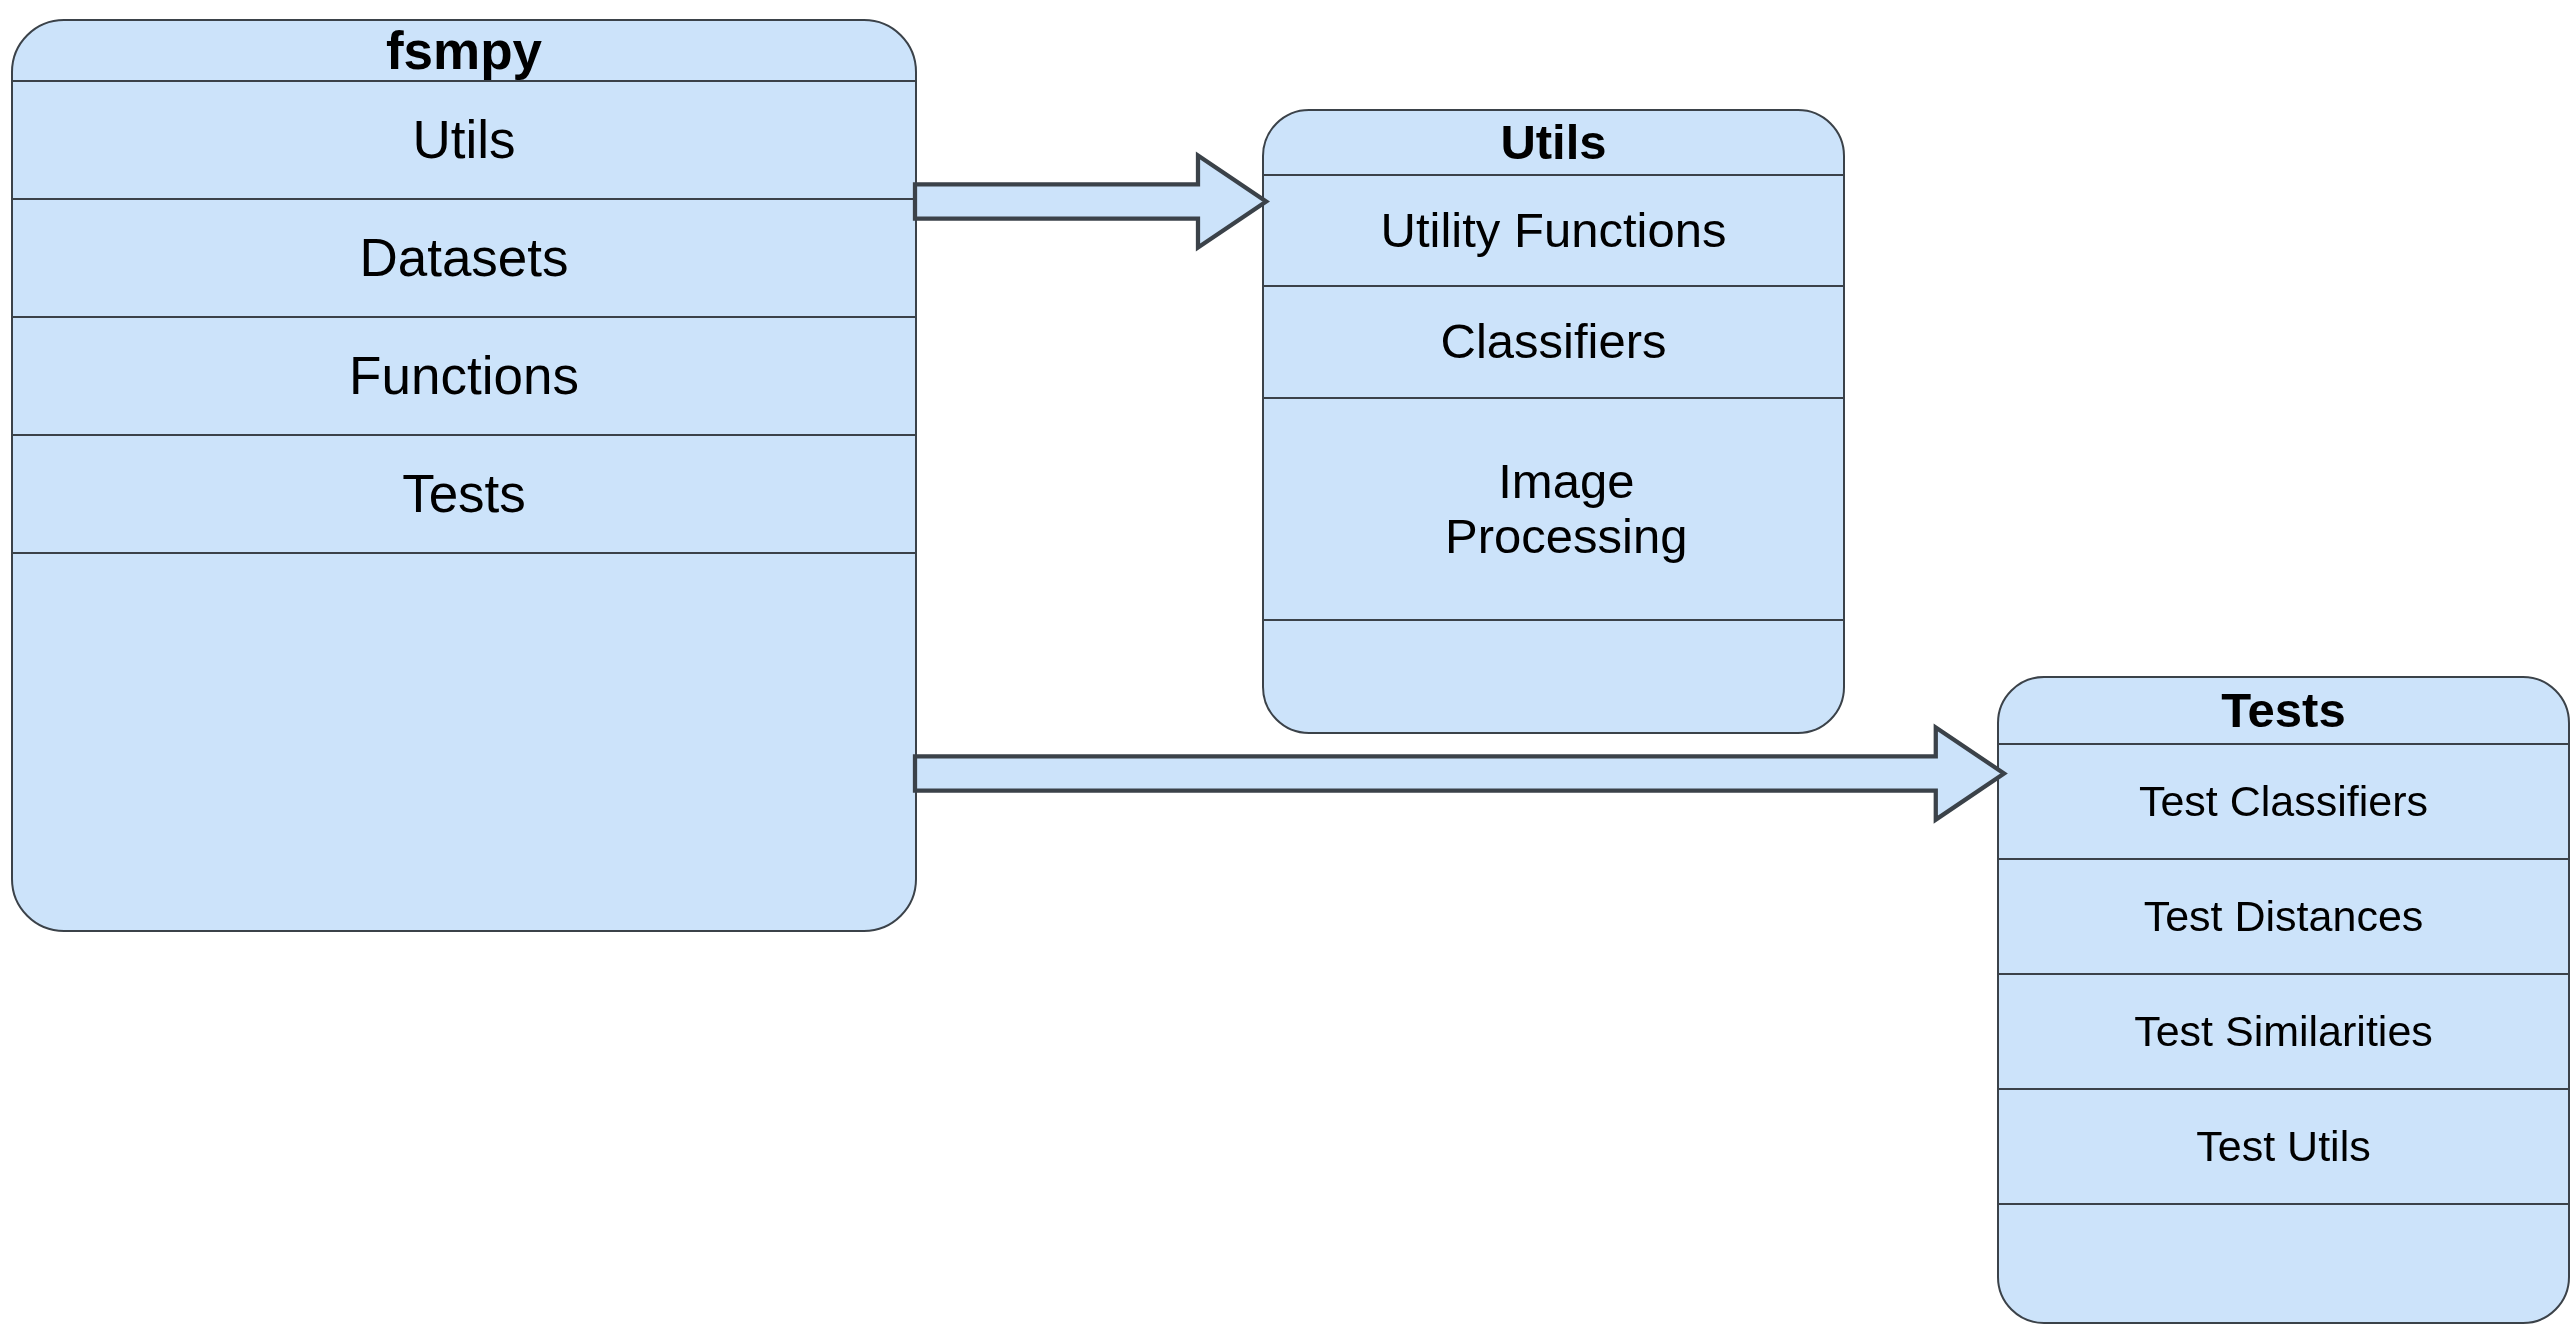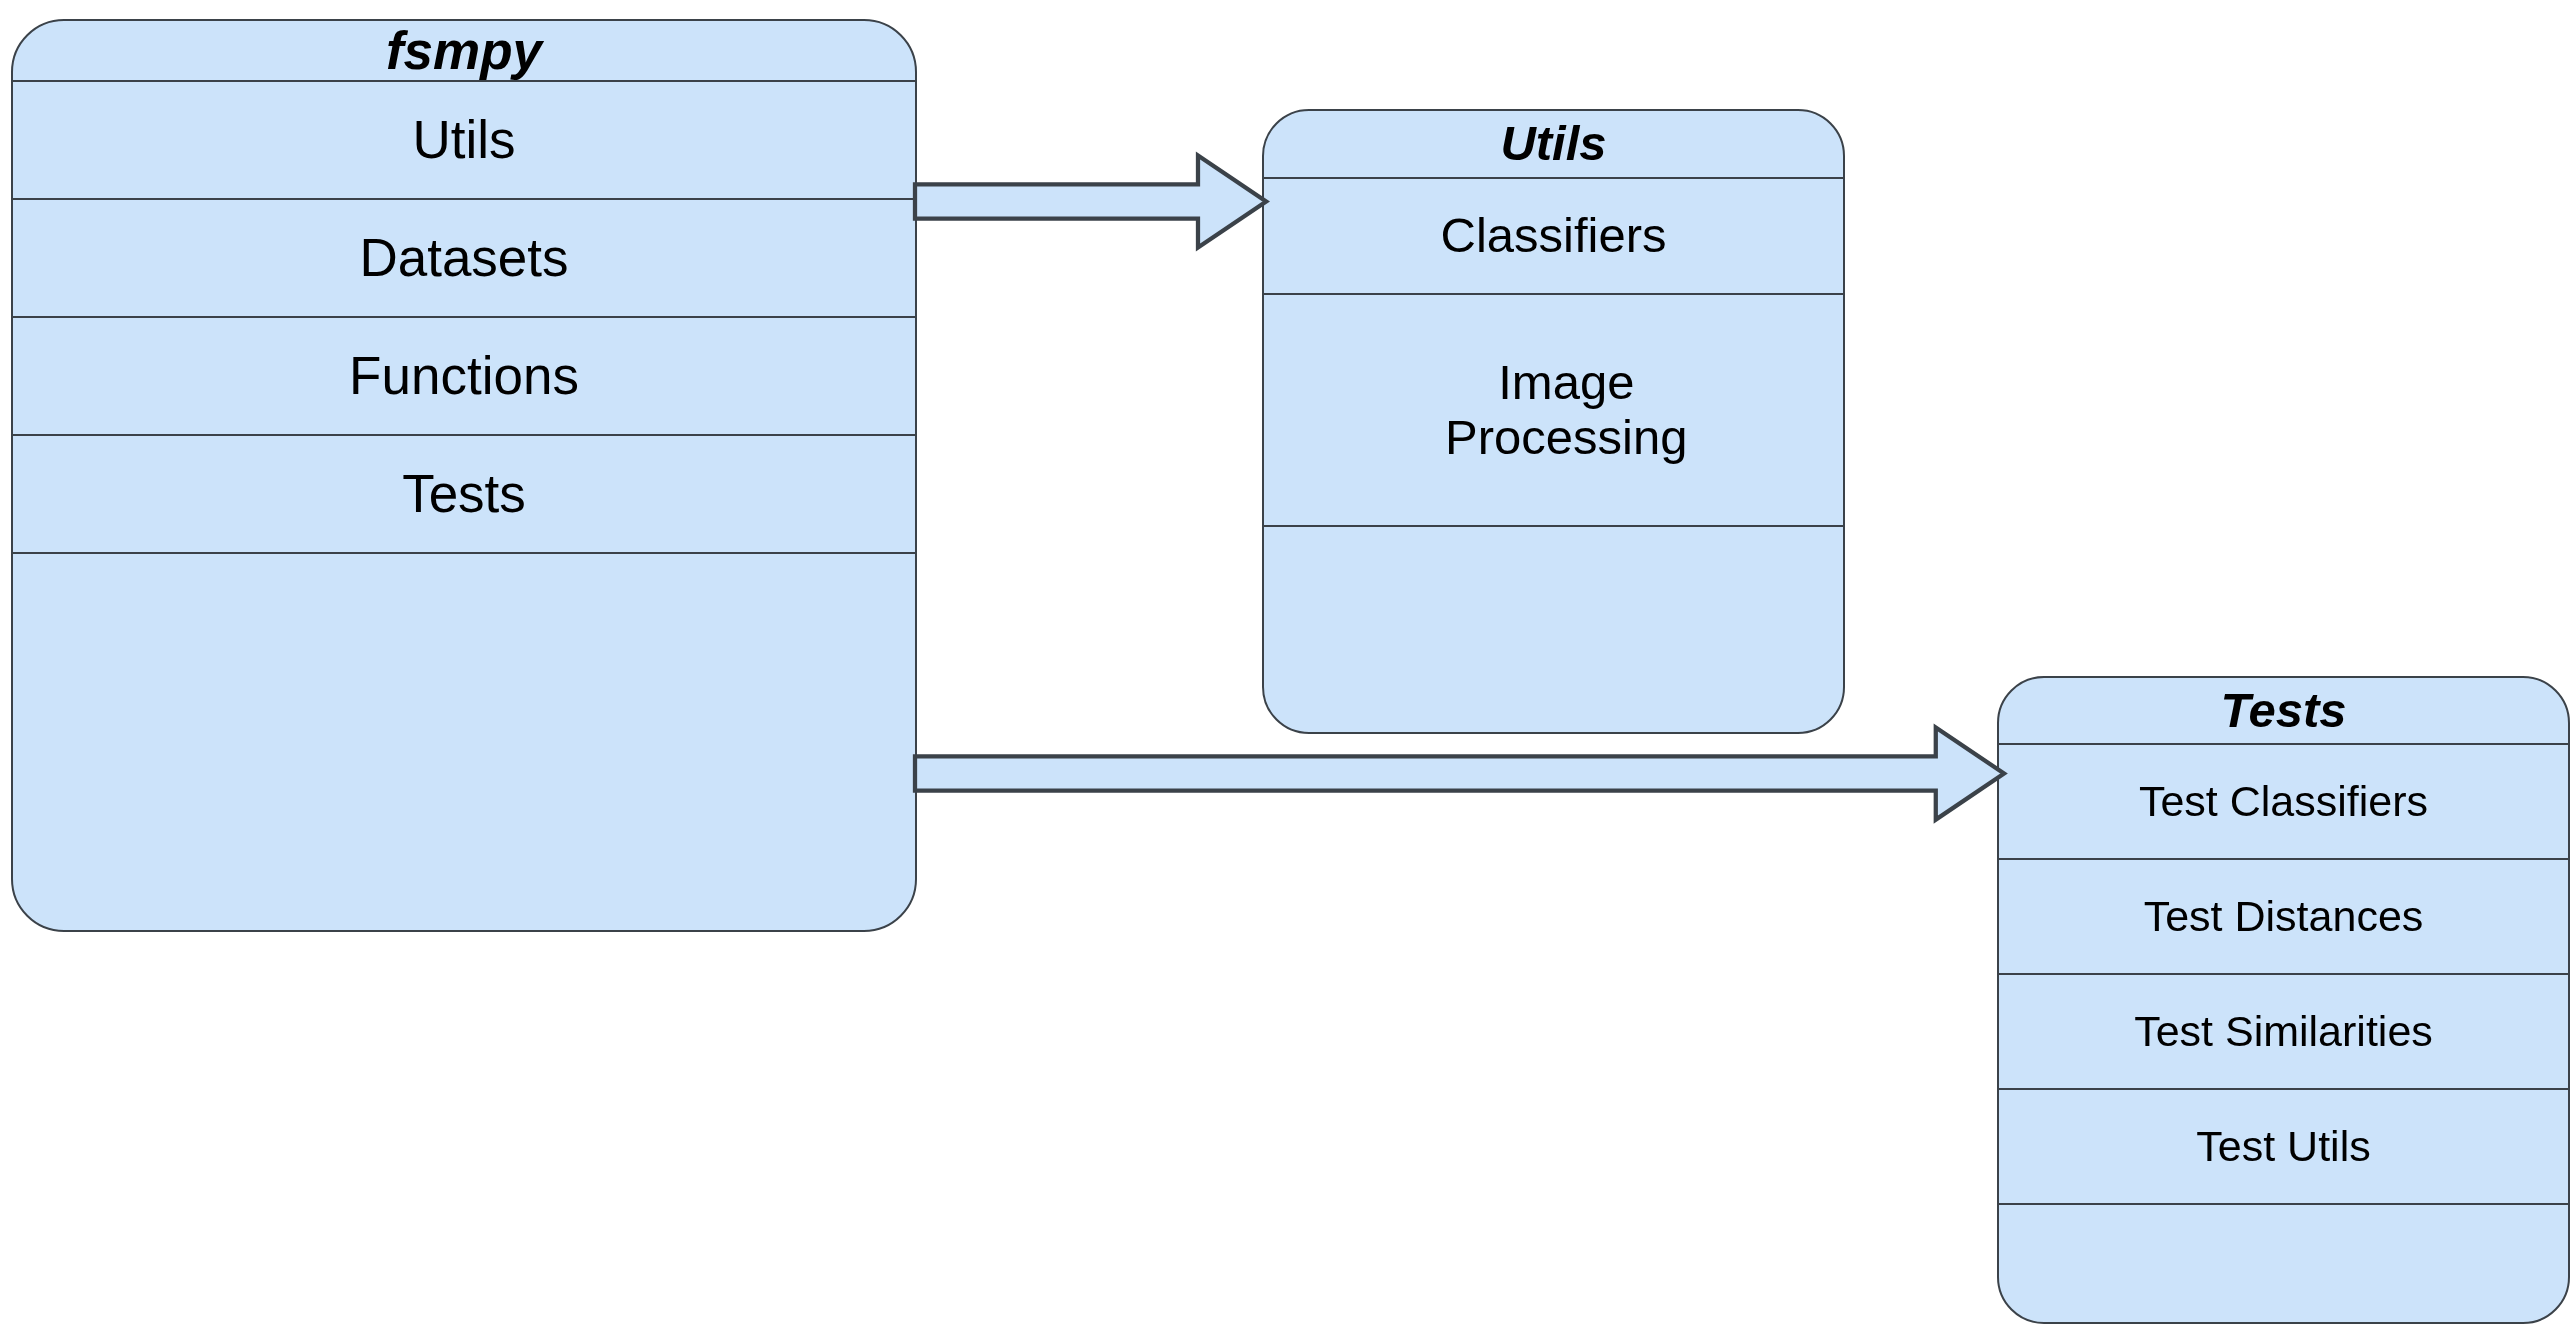--- a/index.html
+++ b/index.html
@@ -36,21 +36,20 @@
     width: 100%;
     display: flex;
     align-items: center;
     justify-content: center;
     font-weight: bold;
     color: #000000;
     border-bottom: 2.6px solid #3b4249;
     text-align: center;
     line-height: 1.05;
     padding: 0 5.1px;
-    font-style: italic;
   }
   .uml-row {
     box-sizing: border-box;
     width: 100%;
     display: flex;
     align-items: center;
     justify-content: center;
     color: #000000;
     border-bottom: 2.6px solid #3b4249;
     text-align: center;
@@ -125,20 +124,21 @@
     <div class="uml-title">fsmpy</div>
     <div class="uml-row">Utils</div>
     <div class="uml-row">Datasets</div>
     <div class="uml-row">Functions</div>
     <div class="uml-row">Tests</div>
     <div class="uml-row last-empty"></div>
   </div>
 
   <div class="uml-box" id="box-utils">
     <div class="uml-title">Utils</div>
+    <div class="uml-row">Utility Functions</div>
     <div class="uml-row">Classifiers</div>
     <div class="uml-row tall">Image
 Processing</div>
     <div class="uml-row last-empty"></div>
   </div>
 
   <div class="uml-box" id="box-tests">
     <div class="uml-title">Tests</div>
     <div class="uml-row">Test Classifiers</div>
     <div class="uml-row">Test Distances</div>

